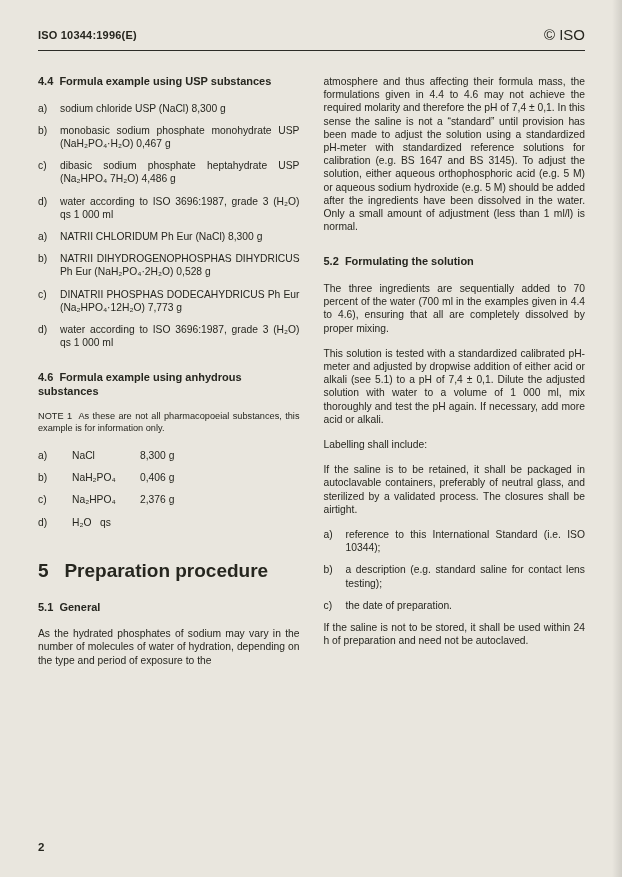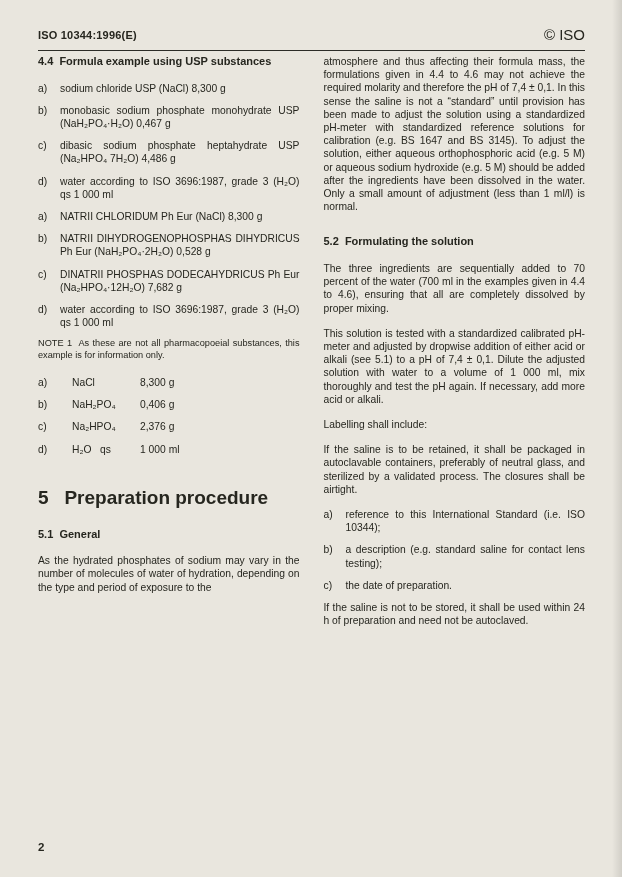--- a/index.html
+++ b/index.html
@@ -18,21 +18,21 @@
   body::after{ 
     content:"";position:absolute;top:0;right:0;width:10px;height:100%;
     background:linear-gradient(to right, rgba(0,0,0,0), rgba(0,0,0,0.10));
     pointer-events:none;
   }
   .page{padding:26px 37px 0 38px;height:100%;position:relative;}
   .hdr{display:flex;justify-content:space-between;align-items:center;}
   .doc-id{font-size:11px;font-weight:bold;letter-spacing:.2px;}
   .copyright{font-size:15px;}
   .rule{border-bottom:1.5px solid #2c2c27;margin-top:7px;}
-  .columns{display:flex;gap:24px;margin-top:4px;}
+  .columns{display:flex;gap:24px;margin-top:24px;}
   .col{flex:1;min-width:0;}
   .col > :first-child{margin-top:0;}
   h3.sec{font-size:11px;font-weight:bold;line-height:13.5px;margin:22px 0 13px;}
   h2.chap{font-size:19px;font-weight:bold;line-height:16px;margin:34px 0 16px;}
   p.body{font-size:10.3px;line-height:13.2px;text-align:justify;margin:0 0 12px;}
   p.note{font-size:9.2px;line-height:11.8px;text-align:justify;margin:0 0 14px;}
   .li{display:flex;font-size:10.3px;line-height:13.2px;margin:0 0 9px;}
   .li .mk{width:22px;flex:none;}
   .li .tx{flex:1;text-align:justify;}
   .li.tbl .nm{width:80px;flex:none;padding-left:12px;}
@@ -77,27 +77,28 @@
       <div class="li">
         <span class="mk">a)</span>
         <span class="tx">NATRII CHLORIDUM Ph Eur (NaCl) 8,300 g</span>
       </div>
       <div class="li">
         <span class="mk">b)</span>
         <span class="tx">NATRII DIHYDROGENOPHOSPHAS DIHYDRICUS Ph Eur (NaH₂PO₄·2H₂O) 0,528 g</span>
       </div>
       <div class="li">
         <span class="mk">c)</span>
-        <span class="tx">DINATRII PHOSPHAS DODECAHYDRICUS Ph Eur (Na₂HPO₄·12H₂O) 7,682 g</span>
+        <span class="tx">DINATRII PHOSPHAS DODECAHYDRICUS Ph Eur (Na₂HPO₄·12H₂O) 7,773 g</span>
       </div>
       <div class="li">
         <span class="mk">d)</span>
         <span class="tx">water according to ISO 3696:1987, grade 3 (H₂O) qs 1&nbsp;000 ml</span>
       </div>
 
+      <h3 class="sec">4.6&nbsp; Formula example using anhydrous substances</h3>
 
       <p class="note">NOTE 1&nbsp; As these are not all pharmacopoeial substances, this example is for information only.</p>
 
       <div class="li tbl">
         <span class="mk">a)</span>
         <span class="nm">NaCl</span>
         <span class="amt">8,300 g</span>
       </div>
       <div class="li tbl">
         <span class="mk">b)</span>
@@ -105,21 +106,20 @@
         <span class="amt">0,406 g</span>
       </div>
       <div class="li tbl">
         <span class="mk">c)</span>
         <span class="nm">Na₂HPO₄</span>
         <span class="amt">2,376 g</span>
       </div>
       <div class="li tbl">
         <span class="mk">d)</span>
         <span class="nm">H₂O&nbsp;&nbsp; qs</span>
-        <span class="amt">1&nbsp;000 ml</span>
       </div>
 
       <h2 class="chap">5&nbsp;&nbsp; Preparation procedure</h2>
 
       <h3 class="sec">5.1&nbsp; General</h3>
 
       <p class="body">As the hydrated phosphates of sodium may vary in the number of molecules of water of hydration, depending on the type and period of exposure to the</p>
 
     </div>
 

